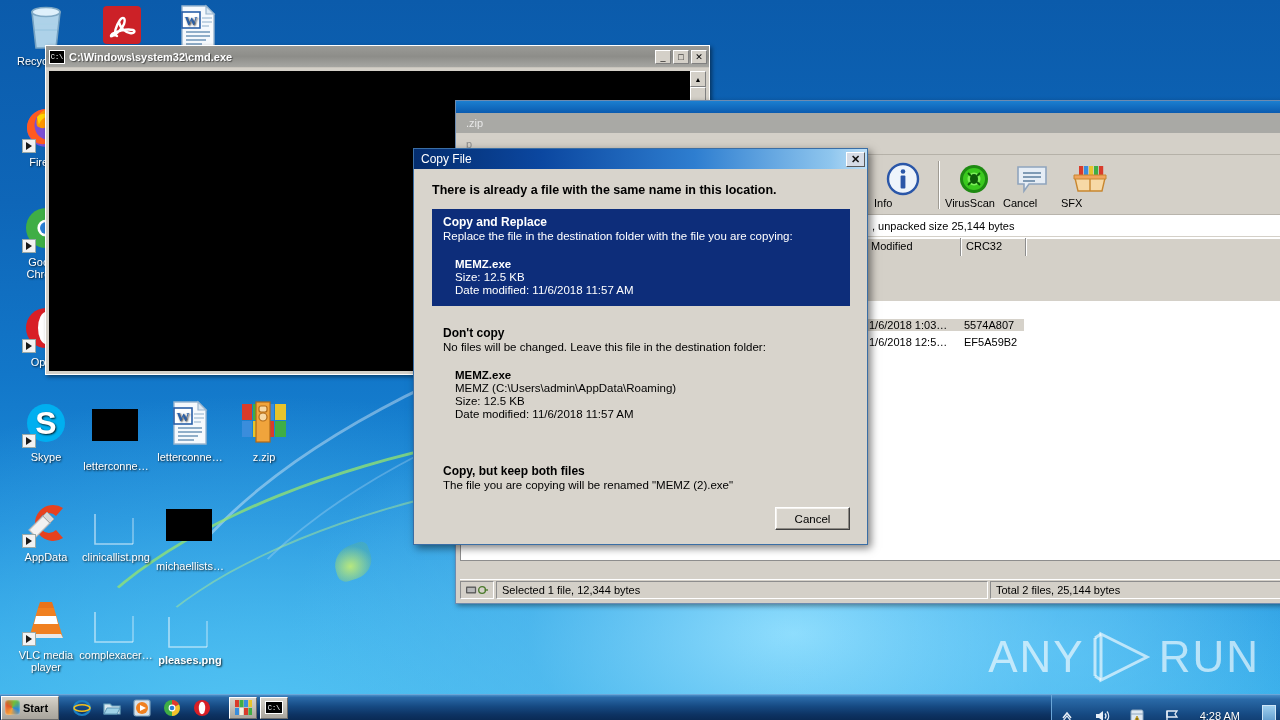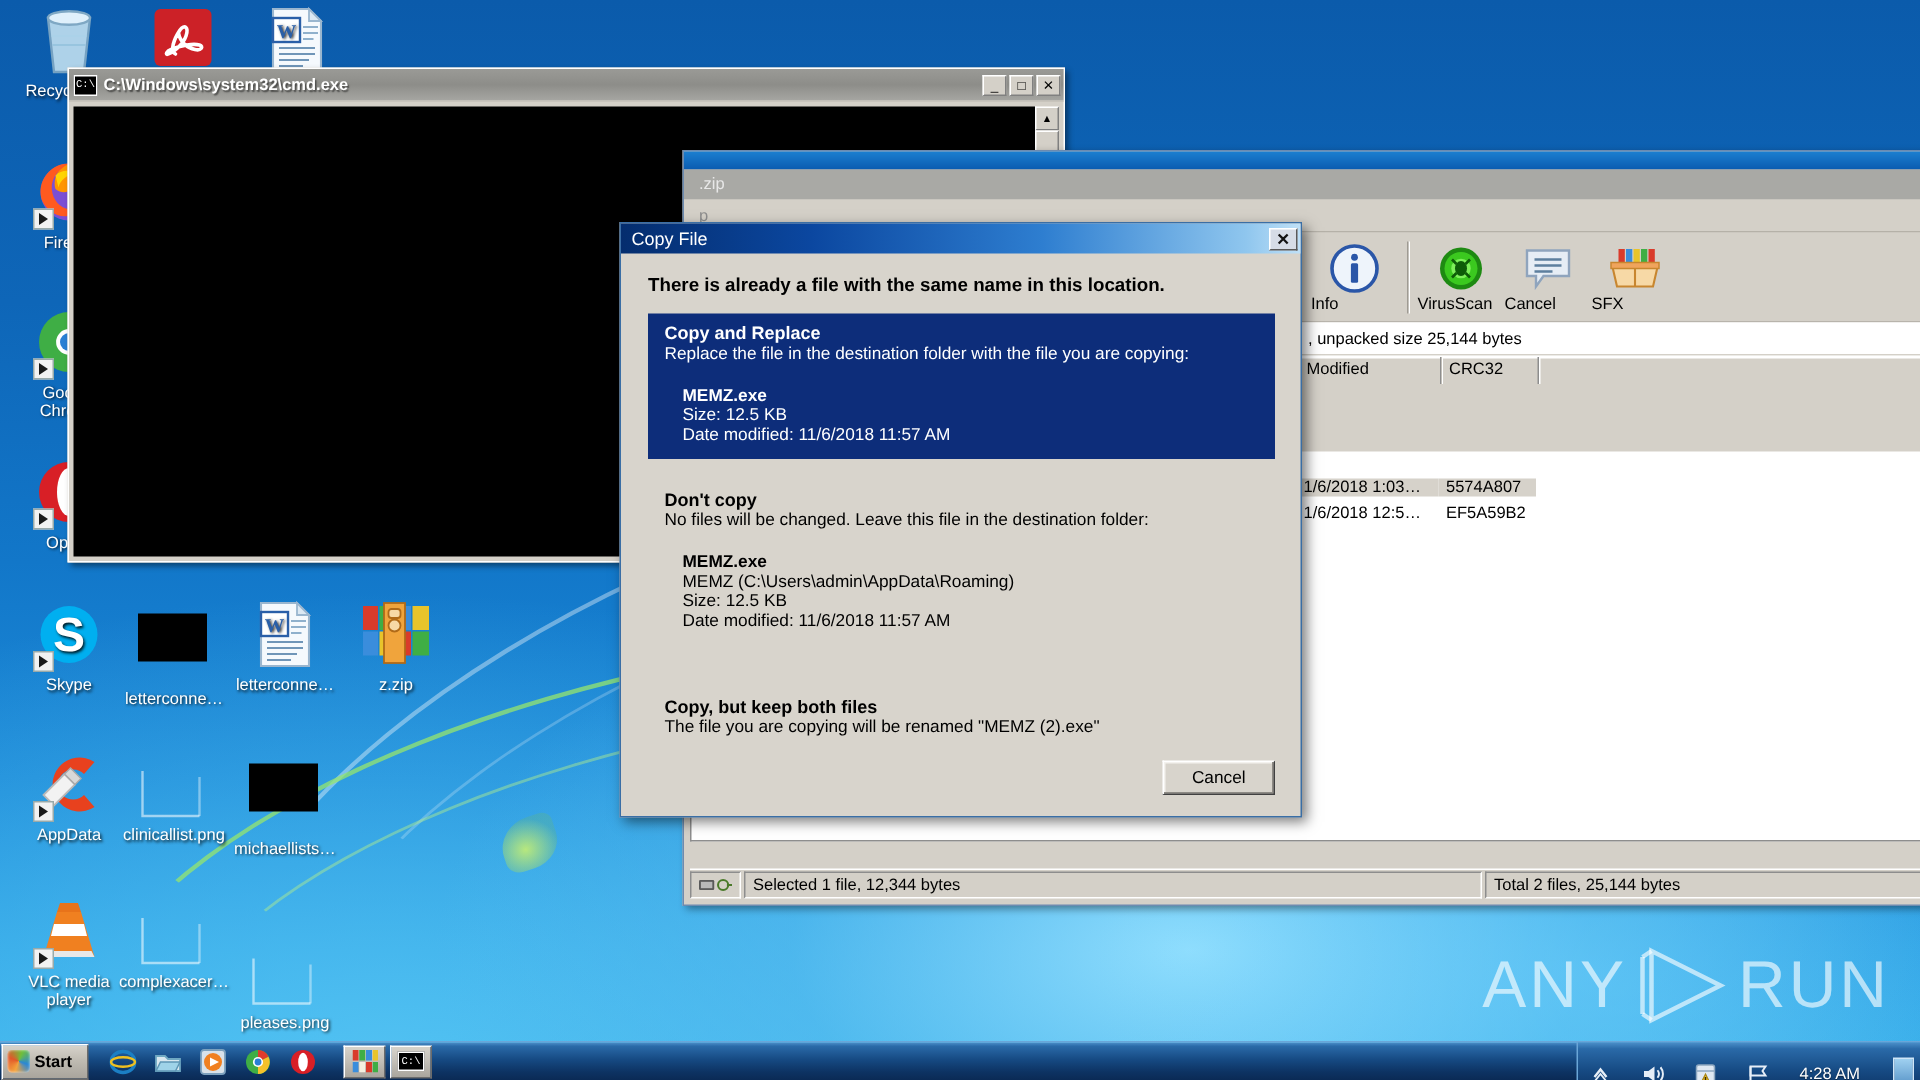--- a/index.html
+++ b/index.html
@@ -430,21 +430,21 @@
       </svg><span class="shortcut-arrow"></span></div>
         <span class="label">VLC media player</span>
       </div>
       <div class="dicon" style="left: 78px; top: 598px;">
         <div class="glyph"><svg width="46" height="46" viewBox="0 0 46 46">
         <path d="M2 14 V44 H40" fill="none" stroke="rgba(255,255,255,0.55)" stroke-width="1.6"></path>
         <path d="M40 44 V18" fill="none" stroke="rgba(255,255,255,0.4)" stroke-width="1.6"></path>
       </svg></div>
         <span class="label">complexacer…</span>
       </div>
-      <div class="dicon" style="left: 152px; top: 625px;">
+      <div class="dicon" style="left: 152px; top: 603px; font-weight: bold;">
         <div class="glyph"><svg width="46" height="46" viewBox="0 0 46 46">
         <path d="M2 14 V44 H40" fill="none" stroke="rgba(255,255,255,0.55)" stroke-width="1.6"></path>
         <path d="M40 44 V18" fill="none" stroke="rgba(255,255,255,0.4)" stroke-width="1.6"></path>
       </svg></div>
         <span class="label">pleases.png</span>
       </div>
     </div>
 
   <div class="cmdwin">
     <div class="cmd-title">

